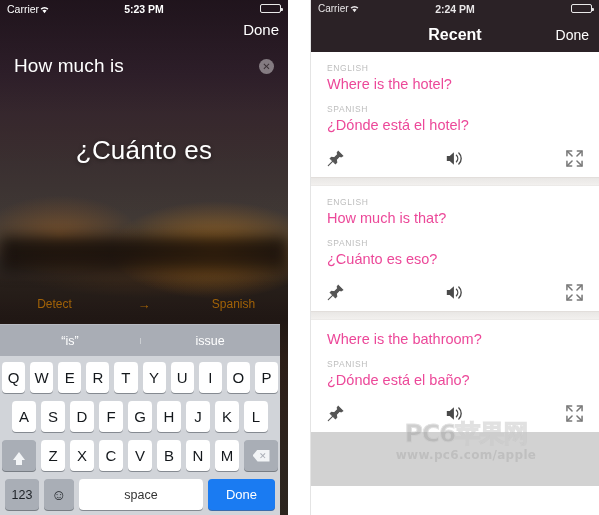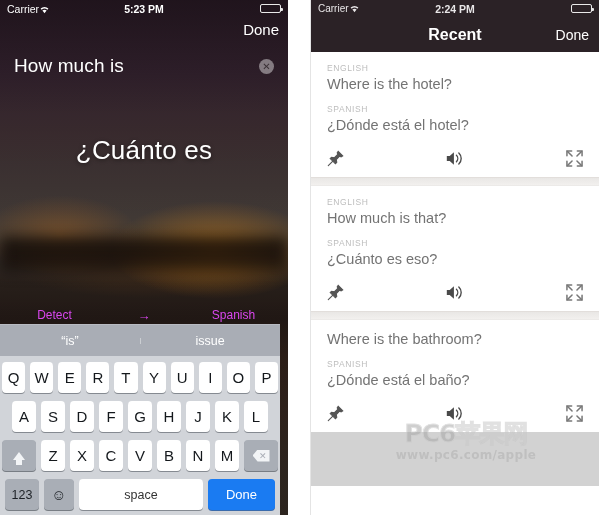--- a/index.html
+++ b/index.html
@@ -144,24 +144,24 @@
     color: #ffffff;
     font-size: 26px;
     font-weight: 300;
     letter-spacing: 0.2px;
     z-index: 5;
     text-shadow: 0 1px 4px rgba(0,0,0,0.45);
   }
 
   .lang-row {
     position: absolute;
-    left: 0; right: 0; bottom: 188px;
+    left: 0; right: 0; bottom: 199px;
     height: 24px;
     display: flex; align-items: center;
-    color: #d946ef;
+    color: #a16207;
     font-size: 12px;
     z-index: 5;
   }
   .lang-row .seg { flex: 1; text-align: center; }
   .lang-row .arrow { flex: 0 0 70px; text-align: center; font-size: 13px; }
 
   
   .kb {
     position: absolute;
     left: 0; bottom: 0; width: 280px;
@@ -309,21 +309,21 @@
     border-bottom: 1px solid #eceae8;
   }
   .lang-label {
     font-size: 8.5px;
     color: #bdbdbd;
     letter-spacing: 0.6px;
     margin-bottom: 3px;
   }
   .phrase {
     font-size: 14.5px;
-    color: #737373;
+    color: #ec4899;
     margin-bottom: 12px;
   }
   .phrase.second { margin-bottom: 9px; }
   .card-actions {
     display: flex;
     align-items: center;
     height: 32px;
     padding-bottom: 3px;
   }
   .act { cursor: pointer; display: flex; align-items: center; }

